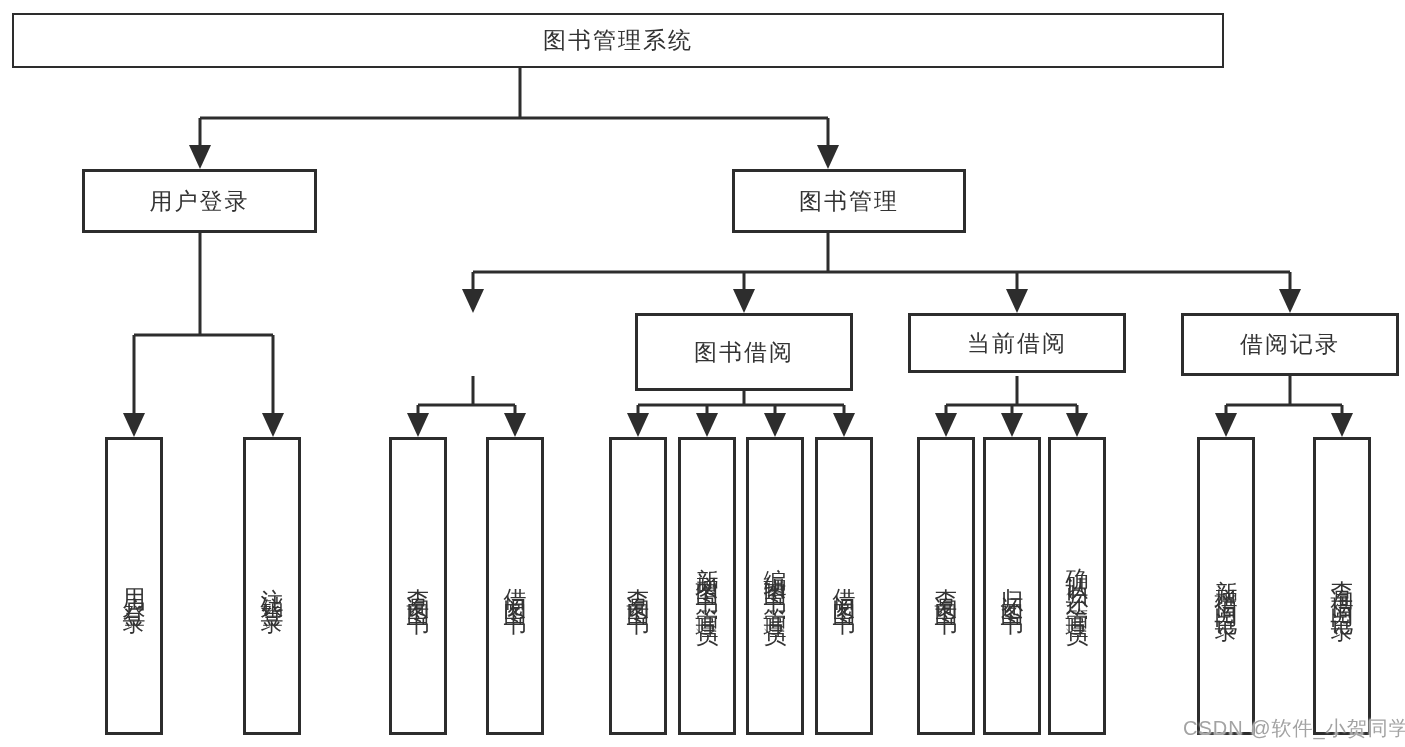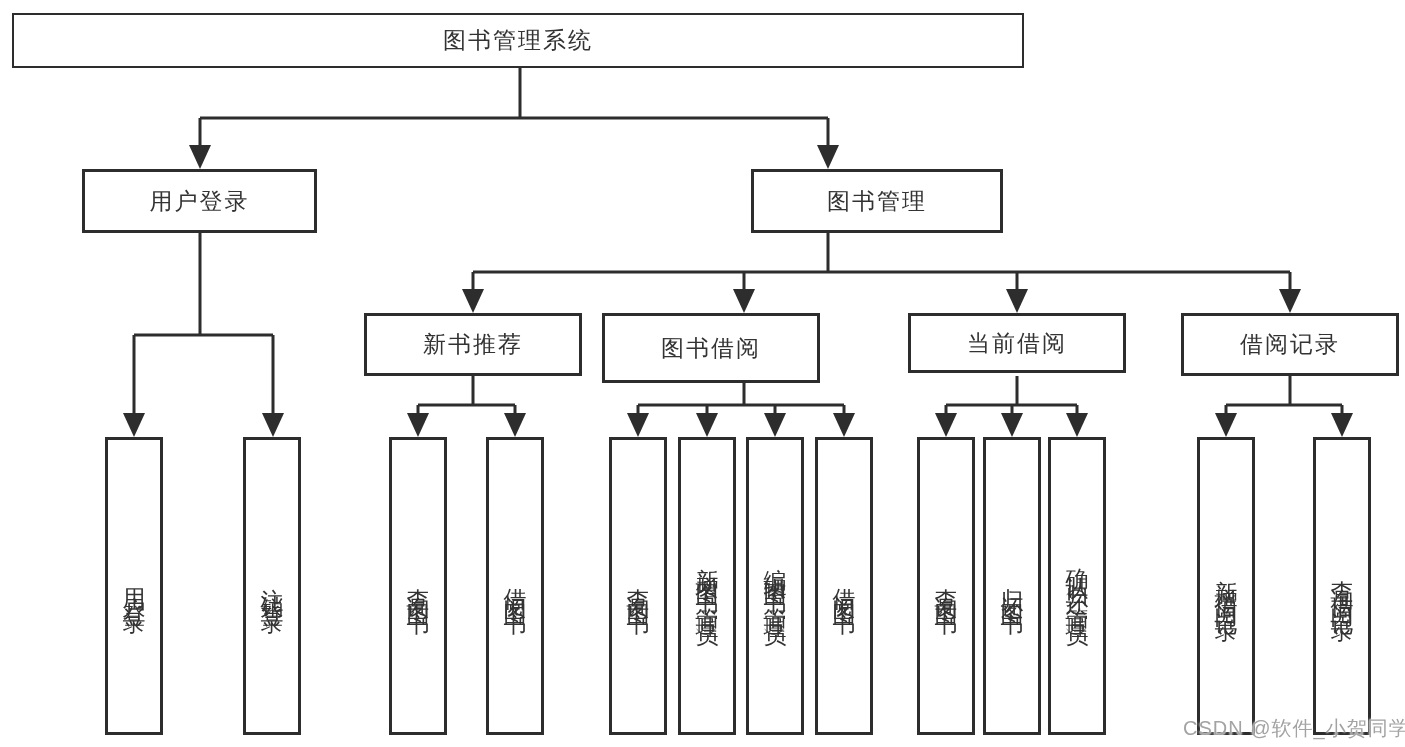--- a/index.html
+++ b/index.html
@@ -89,35 +89,32 @@
       <polygon points="764,413 786,413 775,437"></polygon>
       <polygon points="833,413 855,413 844,437"></polygon>
       <polygon points="935,413 957,413 946,437"></polygon>
       <polygon points="1001,413 1023,413 1012,437"></polygon>
       <polygon points="1066,413 1088,413 1077,437"></polygon>
       <polygon points="1215,413 1237,413 1226,437"></polygon>
       <polygon points="1331,413 1353,413 1342,437"></polygon>
     </g>
   </svg>
 
-  <div class="node root-box" style="left:12px; top:13px; width:1012px; height:55px;">
+  <div class="node root-box" style="left:12px; top:13px; width:1212px; height:55px;">
     <span class="hlabel">图书管理系统</span>
   </div>
 
   <div class="node" style="left:82px; top:169px; width:235px; height:64px;">
     <span class="hlabel">用户登录</span>
   </div>
-  <div class="node" style="left:751px; top:169px; width:252px; height:64px;">
+  <div class="node" style="left:732px; top:169px; width:234px; height:64px;">
     <span class="hlabel">图书管理</span>
   </div>
 
-  <div class="node" style="left:364px; top:313px; width:218px; height:63px;">
-    <span class="hlabel">新书推荐</span>
-  </div>
-  <div class="node" style="left:602px; top:313px; width:218px; height:70px;">
+  <div class="node" style="left:635px; top:313px; width:218px; height:78px;">
     <span class="hlabel">图书借阅</span>
   </div>
   <div class="node" style="left:908px; top:313px; width:218px; height:60px;">
     <span class="hlabel">当前借阅</span>
   </div>
   <div class="node" style="left:1181px; top:313px; width:218px; height:63px;">
     <span class="hlabel">借阅记录</span>
   </div>
 
   <div class="node vnode" style="left:105px; top:437px; width:58px; height:298px;">

